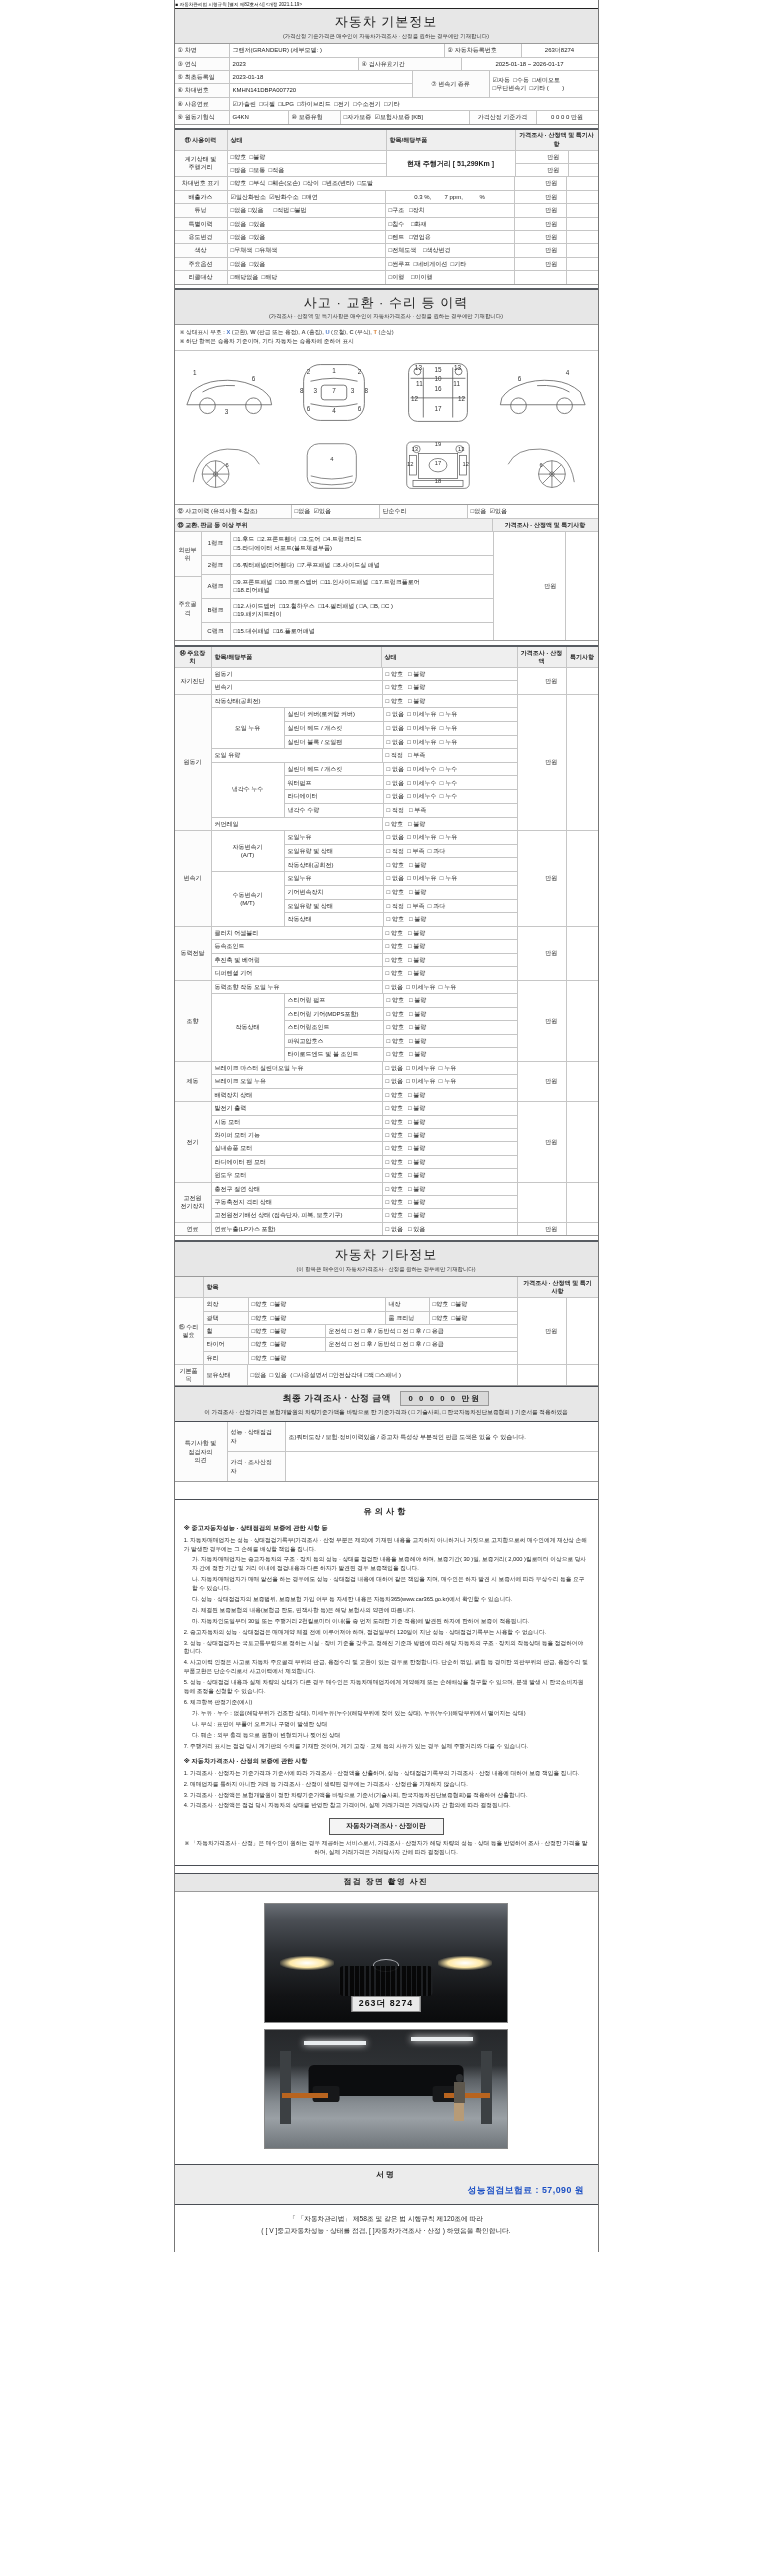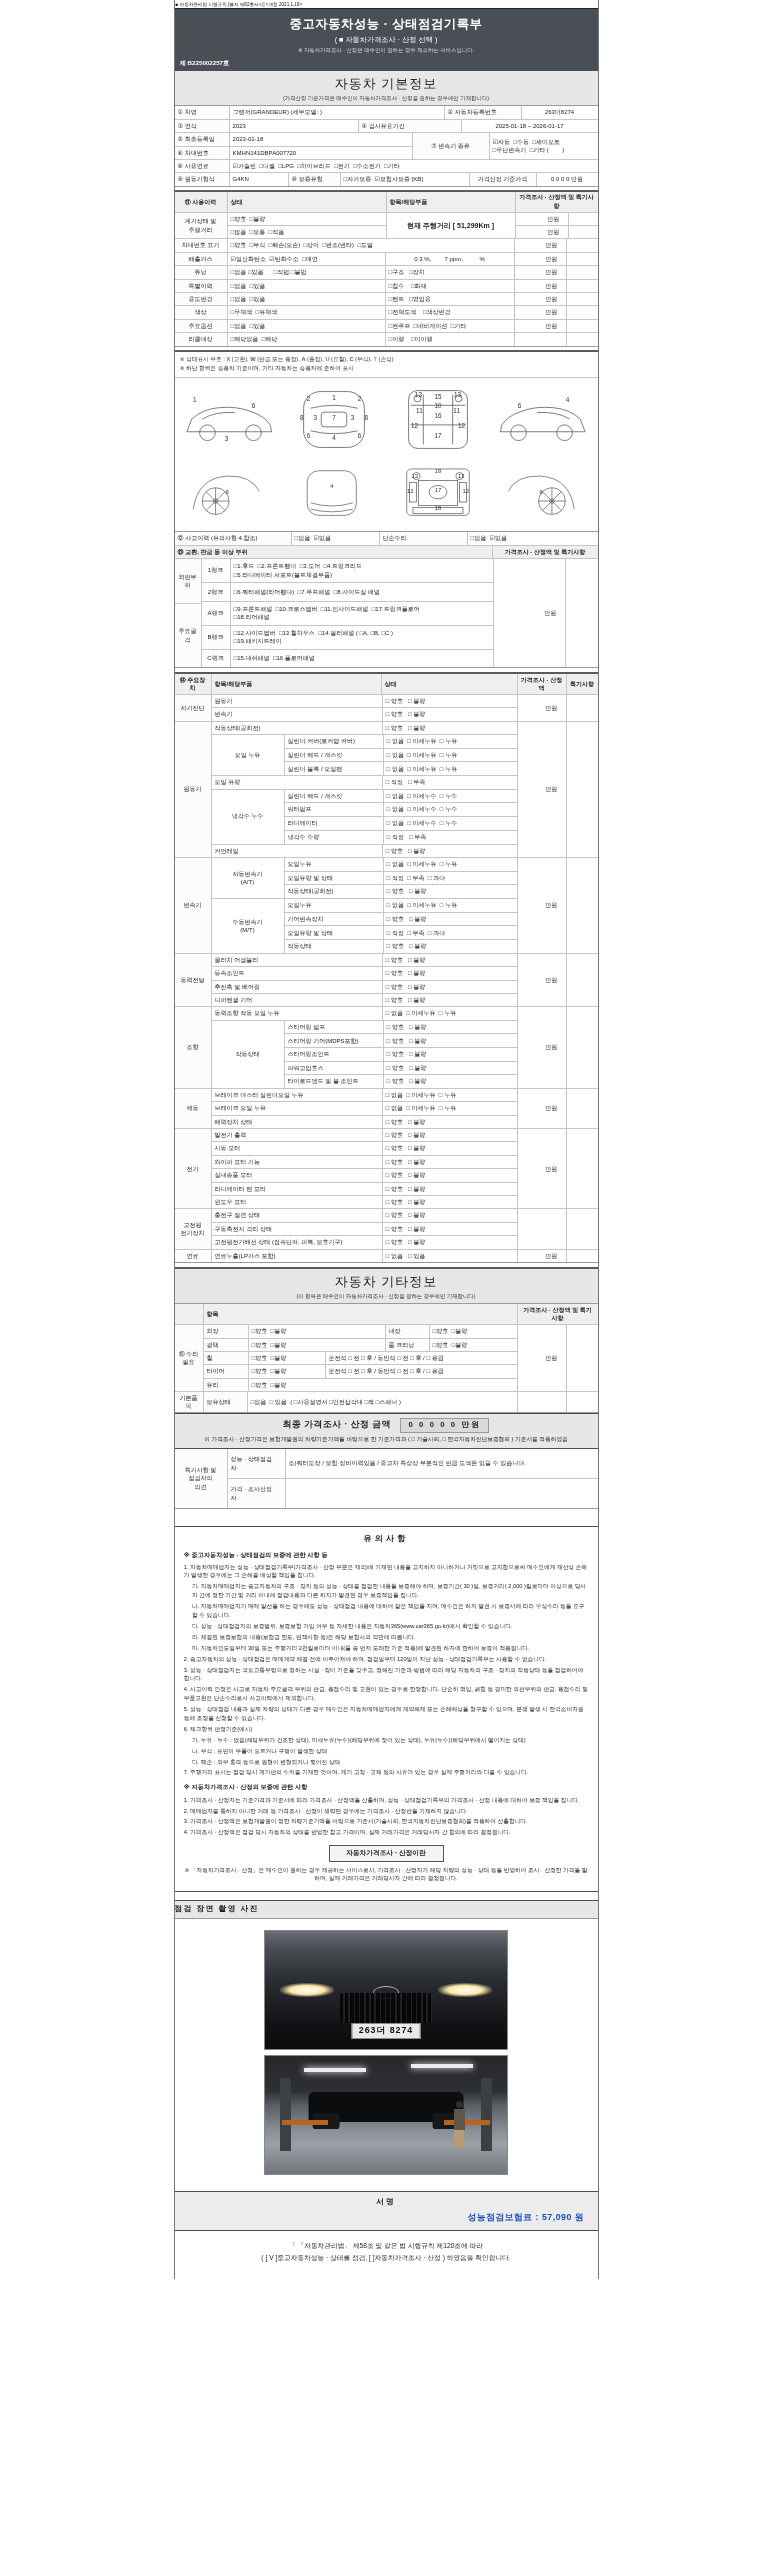--- a/index.html
+++ b/index.html
@@ -40,21 +40,21 @@
   .amtbox{background:#d9d9d9;border:0.5px solid #999;padding:1.5px 7.2px;font-size:7.7px;font-weight:bold;letter-spacing:2.1px;}
   .finalnote{font-size:5.7px;text-align:center;margin-top:3.1px;}
   .noticebox{border-top:1.5px solid #4a4e55;border-bottom:1.5px solid #4a4e55;margin-top:17px;padding:6.2px 9.3px 8.2px;}
   .noticebox .nt{font-size:8.2px;font-weight:bold;text-align:center;letter-spacing:3.1px;margin-bottom:6.2px;}
   .nh{font-size:6.2px;font-weight:bold;margin:6.2px 0 3.1px;}
   .np{font-size:5.7px;margin:2.1px 0;line-height:1.55;}
   .np.i1{margin-left:8.2px;}
   .nboxt{border:0.8px solid #555;text-align:center;font-weight:bold;font-size:6.7px;width:113px;margin:8.2px auto 4.1px;padding:2.6px 0;background:#f4f4f4;}
   .nboxp{font-size:5.7px;text-align:center;line-height:1.55;}
   .photosec{margin-top:7.2px;}
-  .photoh{background:#e7e7e7;border-top:1.5px solid #4a4e55;border-bottom:0.5px solid #9a9a9a;font-weight:bold;font-size:7.7px;letter-spacing:1.5px;padding:3.6px 0;}
+  .photoh{background:#e7e7e7;border-top:1.5px solid #4a4e55;border-bottom:0.5px solid #9a9a9a;text-align:center;font-weight:bold;font-size:7.7px;letter-spacing:1.5px;padding:3.6px 0;}
   .photos{padding:6.2px 0 3.1px;text-align:center;}
   .photo{width:242px;height:118px;margin:5.2px auto;position:relative;overflow:hidden;border:0.5px solid #888;}
   .p1{background:linear-gradient(#6a6f76 0%,#4a4e54 14%,#2a2d31 42%,#121315 78%,#0a0b0c 100%);}
   .p1 .hl{position:absolute;top:44%;width:54px;height:13.4px;background:radial-gradient(ellipse at center,#ffffff 0%,#ffe9a8 45%,rgba(255,233,168,0) 75%);}
   .p1 .hl.l{left:6%;}.p1 .hl.r{right:6%;}
   .p1 .grille{position:absolute;left:50%;top:52%;transform:translateX(-50%);width:93px;height:30px;border-radius:4.1px;background:repeating-linear-gradient(90deg,#050505 0 3.6px,#1f2124 3.6px 5.2px);opacity:.9;}
   .p1 .logo{position:absolute;left:50%;top:46%;transform:translateX(-50%);width:24px;height:11.3px;border:1px solid #c9ccd1;border-radius:50%;opacity:.8;}
   .p1 .plate{position:absolute;left:50%;bottom:9%;transform:translateX(-50%);background:#e9e9e9;border:0.5px solid #8a8a8a;color:#111;font-weight:bold;font-size:8.8px;padding:1px 6.2px;letter-spacing:1px;}
   .p2{background:linear-gradient(#26282b 0%,#2e3134 30%,#5a5f64 42%,#878d92 62%,#9aa0a5 75%,#6f757a 100%);}
   .p2 .lamp{position:absolute;top:10%;width:62px;height:4.1px;background:#e9edef;box-shadow:0 0 7.2px #ffffff;}
@@ -75,26 +75,20 @@
   .signband .fee{text-align:right;color:#1b4fc4;font-size:8.8px;font-weight:bold;margin-top:5.2px;letter-spacing:0.5px;}
   .confirm{font-size:6.7px;text-align:center;margin-top:8.2px;line-height:1.8;}
 </style>
 </head>
 <body>
 
 <div class="page">
 
   <div class="formnote">■ 자동차관리법 시행규칙 [별지 제82호서식] &lt;개정 2021.1.19&gt;</div>
 
-  <div class="band">
-    <div class="t1">중고자동차성능 · 상태점검기록부</div>
-    <div class="t2">( ■ 자동차가격조사 · 산정 선택 )</div>
-    <div class="t3">※ 자동차가격조사 · 산정은 매수인이 원하는 경우 제공하는 서비스입니다.</div>
-    <div class="docno">제 B225002257호</div>
-  </div>
 
   <div class="sech">
     <div class="st">자동차 기본정보</div>
     <div class="ss">(가격산정 기준가격은 매수인이 자동차가격조사 · 산정을 원하는 경우에만 기재합니다)</div>
   </div>
   <div class="tbl" id="tbl-basic">
       <div class="trow">
         <div class="cell lbl" style="flex: 0 0 54px; width: 54px;">① 차명</div>
         <div class="cell" style="flex: 1 1 0px;">그랜저(GRANDEUR) (세부모델: )</div>
         <div class="cell lbl" style="flex: 0 0 77px; width: 77px;">② 자동차등록번호</div>
@@ -192,20 +186,24 @@
       <div class="trow">
         <div class="cell lbl c" style="flex: 0 0 52px; width: 52px;">리콜대상</div>
         <div class="cell" style="flex: 1 1 0px;">□해당없음  □해당</div>
         <div class="cell" style="flex: 0 0 129px; width: 129px;">□이행    □미이행</div>
         <div class="cell" style="flex: 0 0 52px; width: 52px;"></div>
         <div class="cell" style="flex: 0 0 32px; width: 32px;"></div>
       </div>
     </div>
 
   <div class="sep" style="margin-top:3.1px;"></div>
+  <div class="sech">
+    <div class="st">사고 · 교환 · 수리 등 이력</div>
+    <div class="ss">(가격조사 · 산정액 및 특기사항은 매수인이 자동차가격조사 · 산정을 원하는 경우에만 기재합니다)</div>
+  </div>
   <div class="notes">
     <div id="legend-line"><span style="color: rgb(51, 51, 51); font-weight: normal;">※ 상태표시 부호 : </span><span style="color: rgb(74, 120, 200); font-weight: bold;">X</span><span style="color: rgb(51, 51, 51); font-weight: normal;"> (교환), </span><span style="color: rgb(85, 85, 85); font-weight: bold;">W</span><span style="color: rgb(51, 51, 51); font-weight: normal;"> (판금 또는 용접), </span><span style="color: rgb(85, 85, 85); font-weight: bold;">A</span><span style="color: rgb(51, 51, 51); font-weight: normal;"> (흠집), </span><span style="color: rgb(74, 120, 200); font-weight: bold;">U</span><span style="color: rgb(51, 51, 51); font-weight: normal;"> (요철), </span><span style="color: rgb(85, 85, 85); font-weight: bold;">C</span><span style="color: rgb(51, 51, 51); font-weight: normal;"> (부식), </span><span style="color: rgb(217, 128, 50); font-weight: bold;">T</span><span style="color: rgb(51, 51, 51); font-weight: normal;"> (손상)</span></div>
     <div>※ 하단 항목은 승용차 기준이며, 기타 자동차는 승용차에 준하여 표시</div>
   </div>
   <div class="diagrams">
     <div class="figrow" id="figrow1">
         <svg viewBox="0 0 200 150" width="98" height="75" class="fig">
           <path d="M14,100 L24,74 Q46,54 78,51 Q118,47 148,60 Q172,68 184,86 L187,100 L14,100 Z"></path>
           <path d="M46,74 Q72,58 112,61"></path>
           <circle cx="56" cy="102" r="16"></circle>

